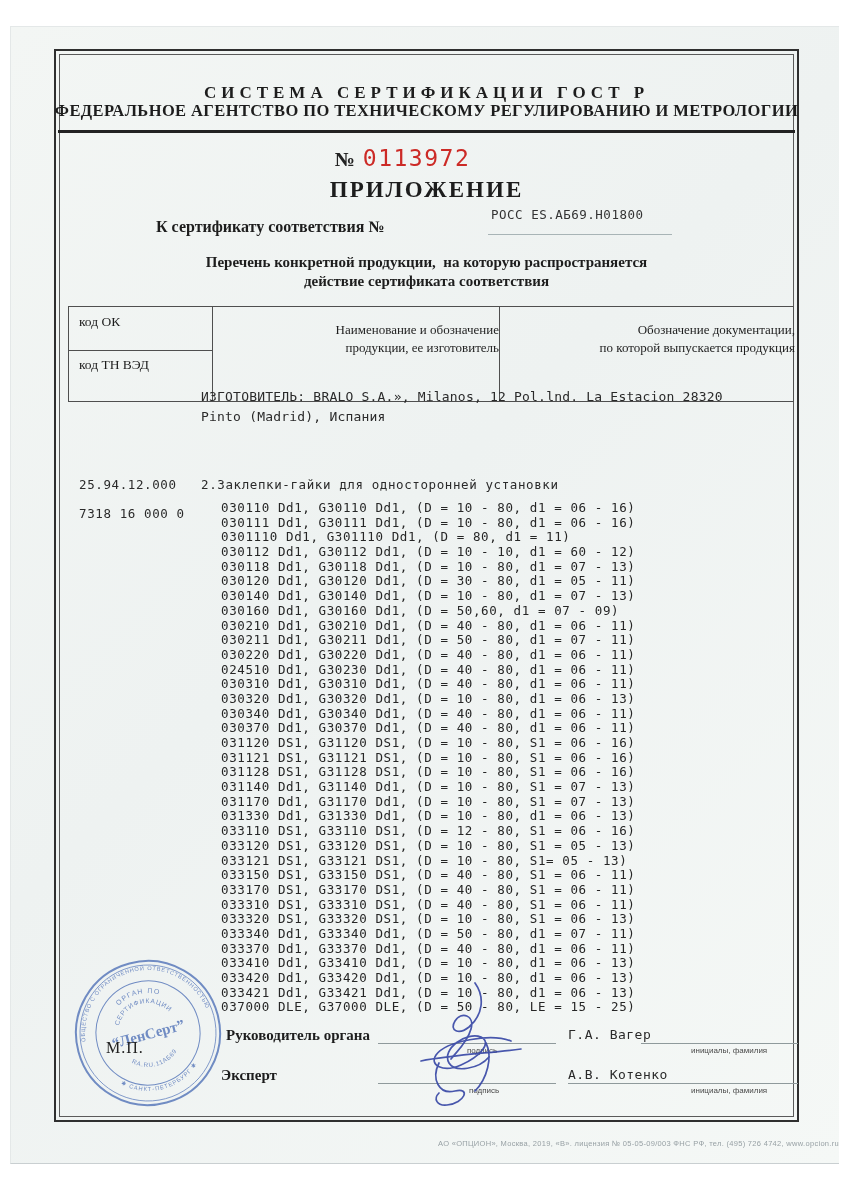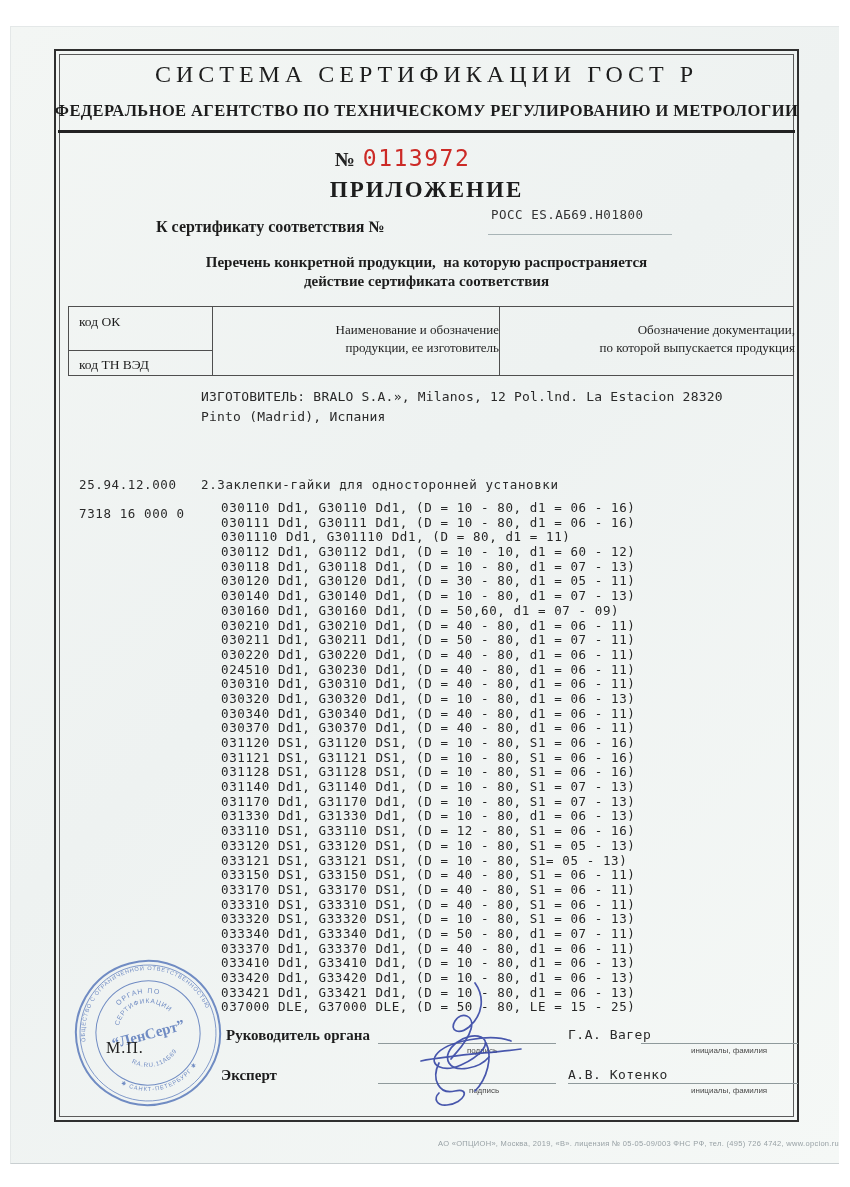--- a/index.html
+++ b/index.html
@@ -5,33 +5,33 @@
   html,body{margin:0;padding:0;background:#ffffff;}
   .stage{position:relative;width:850px;height:1187px;background:#ffffff;overflow:hidden;
          font-family:"Liberation Serif","DejaVu Serif",serif;color:#1d1d1d;}
   .paper{position:absolute;left:10px;top:26px;width:828px;height:1136px;
          background:linear-gradient(135deg,#f3f6f4 0%,#eef2f1 45%,#f5f8f6 100%);
          border-bottom:1px solid #c9cfd1;border-top:1px solid #e4e8e8;border-left:1px solid #e4e8e8;}
   .frame{position:absolute;left:43px;top:22px;width:741px;height:1069px;border:2px solid #2f2f2f;}
   .frame-inner{position:absolute;inset:3px;border:1px solid #5a5a5a;}
   .abs{position:absolute;}
   .ctr{left:43px;width:745px;text-align:center;}
-  .t-system{top:34px;font-weight:normal;font-size:24px;letter-spacing:5px;}
+  .t-system{top:56px;font-weight:bold;font-size:17px;letter-spacing:5px;}
   .t-agency{top:74px;font-weight:bold;font-size:16.5px;letter-spacing:.4px;}
   .hdr-divider{left:47px;top:103px;width:737px;height:3px;background:#222;}
   .num-row{top:118px;left:43px;width:745px;text-align:center;padding-right:48px;box-sizing:border-box;}
   .num-sign{font-size:20px;font-weight:bold;color:#222;margin-right:8px;}
   .num-val{font-family:"DejaVu Sans Mono","Liberation Mono",monospace;font-size:23px;letter-spacing:1.5px;color:#cc2a26;}
   .t-title{top:150px;font-weight:bold;font-size:23px;letter-spacing:2px;}
   .cert-label{left:145px;top:191px;font-size:16px;font-weight:bold;}
   .cert-num{left:480px;top:180px;font-family:"DejaVu Sans Mono","Liberation Mono",monospace;font-size:12.5px;letter-spacing:.5px;color:#333;}
   .cert-underline{left:477px;top:207px;width:184px;height:1px;background:#a8b4b6;}
   .subt1{top:227px;font-weight:bold;font-size:15px;white-space:pre;}
   .subt2{top:246px;font-weight:bold;font-size:15px;}
-  .spec-table{left:57px;top:279px;width:726px;height:70px;border:1.2px solid #4f4f4f;box-sizing:border-box;}
+  .spec-table{left:57px;top:279px;width:726px;height:96px;border:1.2px solid #4f4f4f;box-sizing:border-box;}
   .vline1{position:absolute;left:143px;top:0;bottom:0;width:1px;background:#4f4f4f;}
   .vline2{position:absolute;left:430px;top:0;bottom:0;width:1px;background:#4f4f4f;}
   .hsplit{position:absolute;left:0;top:43px;width:143px;height:1px;background:#4f4f4f;}
   .cell-ok{position:absolute;left:10px;top:7px;font-size:13.5px;}
   .cell-tnved{position:absolute;left:10px;top:50px;font-size:13.5px;}
   .colhdr{position:absolute;top:14px;text-align:right;font-size:13px;line-height:18px;}
   .col2{left:143px;width:287px;}
   .col3{left:430px;width:296px;}
   .mono{font-family:"DejaVu Sans Mono","Liberation Mono",monospace;color:#2a2a2a;}
   .mfr{left:190px;font-size:13px;letter-spacing:.2px;white-space:pre;}

